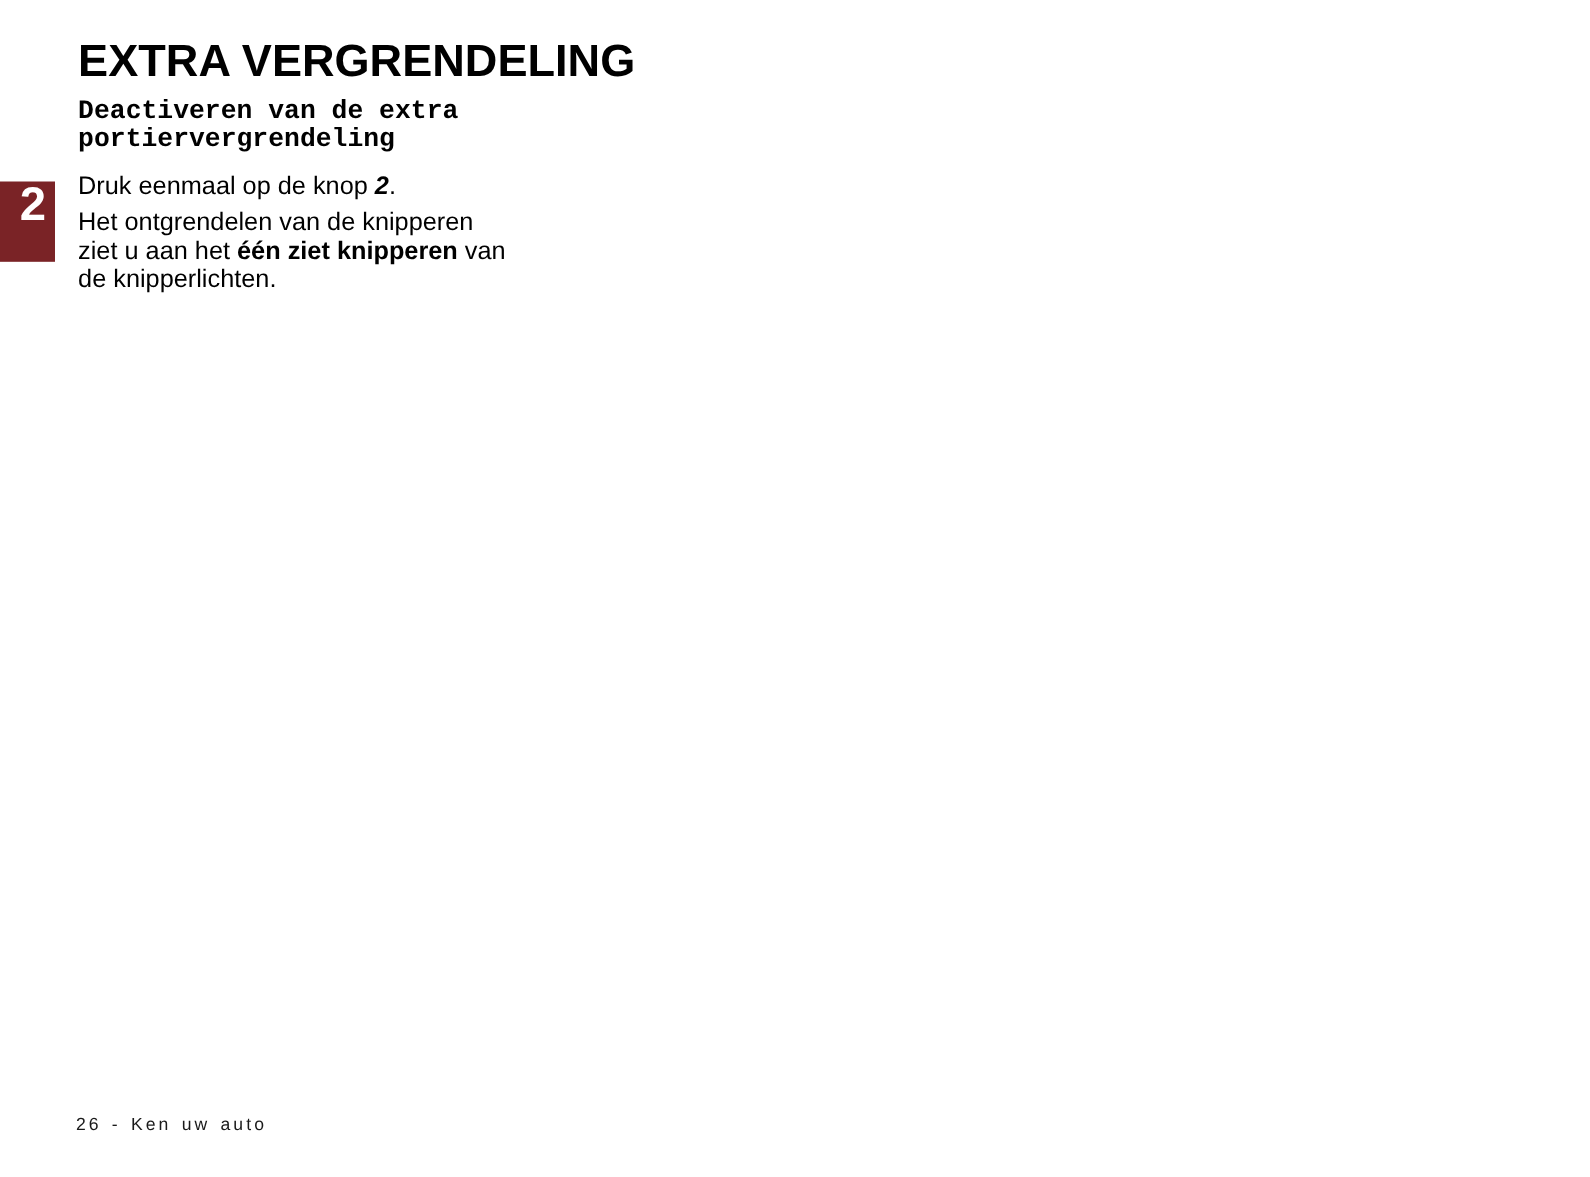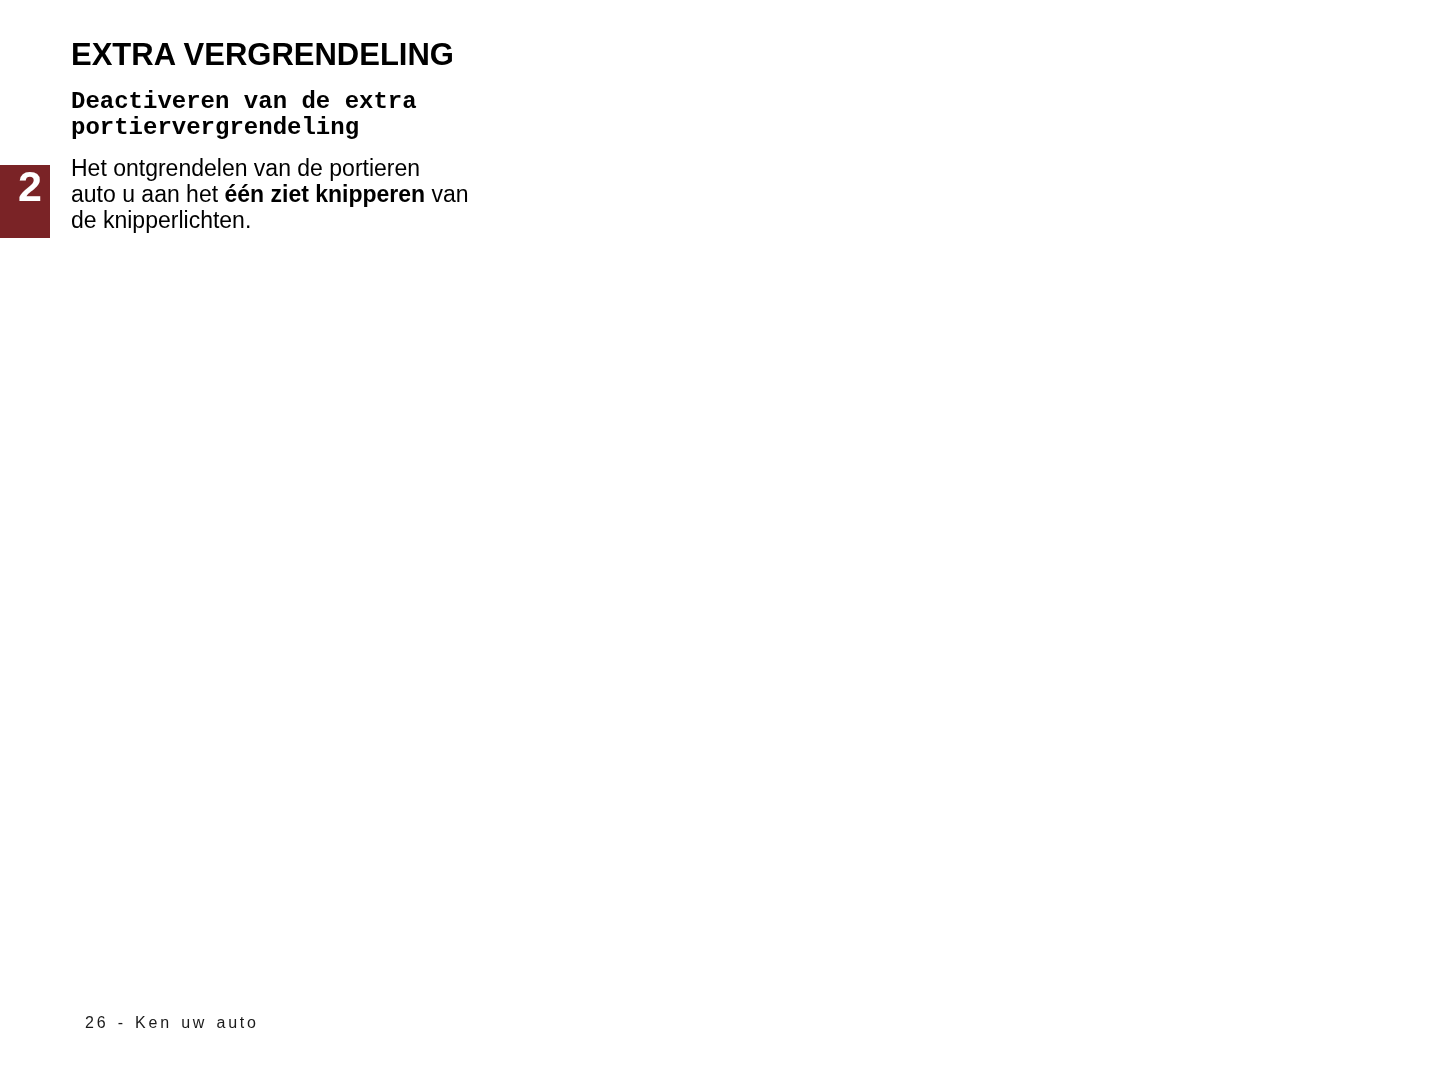--- a/index.html
+++ b/index.html
@@ -30,21 +30,21 @@
     line-height: 43px;
     font-weight: bold;
   }
   .content {
     position: absolute;
     left: 71px;
     top: 38px;
     width: 400px;
   }
   .title {
-    font-size: 31px;
+    font-size: 41px;
     line-height: 34px;
     font-weight: bold;
     white-space: nowrap;
     margin: 0 0 17px 0;
   }
   .section-heading {
     font-size: 24px;
     line-height: 26px;
     font-weight: bold;
     margin: 0 0 14px 0;
@@ -55,38 +55,39 @@
     line-height: 26px;
     font-weight: normal;
   }
   .body-text + .body-text { margin-top: 7px; }
   .ref-num {
     font-weight: bold;
     font-style: italic;
   }
   .footer {
     position: absolute;
-    left: 85px;
+    left: 69px;
     top: 1013px;
     font-size: 16px;
     line-height: 19px;
     letter-spacing: 2.8px;
     word-spacing: 2px;
     color: #1a1a1a;
     text-align: center;
   }
 </style>
 </head>
 <body>
 
 <div class="page">
 
   <div class="chapter-tab"><span class="chapter-tab-number">2</span></div>
 
   <main class="content">
     <h1 class="title">EXTRA VERGRENDELING</h1>
     <h2 class="section-heading">Deactiveren van de extra portiervergrendeling</h2>
-    <p class="body-text"><span>Het ontgrendelen van de portieren auto u aan het </span><strong>één ziet knipperen</strong><span> van de knipperlichten.</span></p>
+    <p class="body-text"><span>Druk eenmaal op de knop </span><span class="ref-num">2</span><span>.</span></p>
+    <p class="body-text"><span>Het ontgrendelen van de knipperen ziet u aan het </span><strong>één ziet knipperen</strong><span> van de knipperlichten.</span></p>
   </main>
 
   <footer class="footer">26 - Ken uw auto</footer>
 
 </div>
 
 </body></html>

